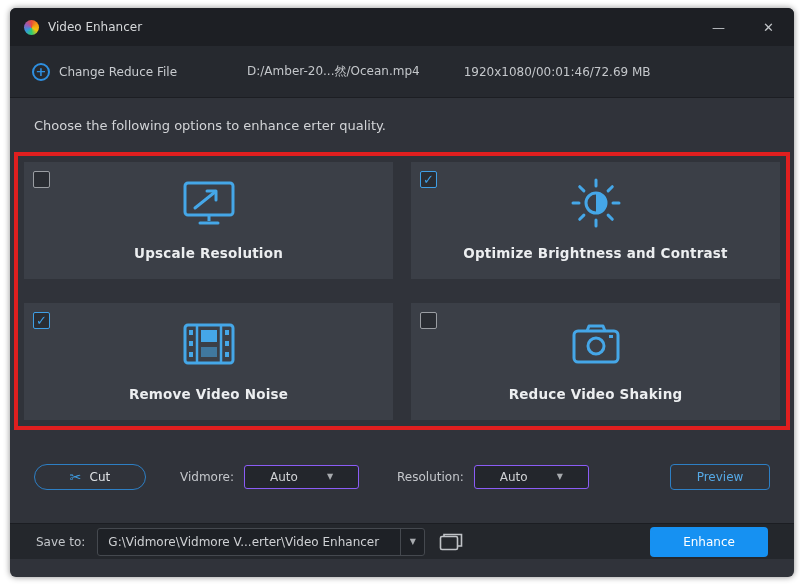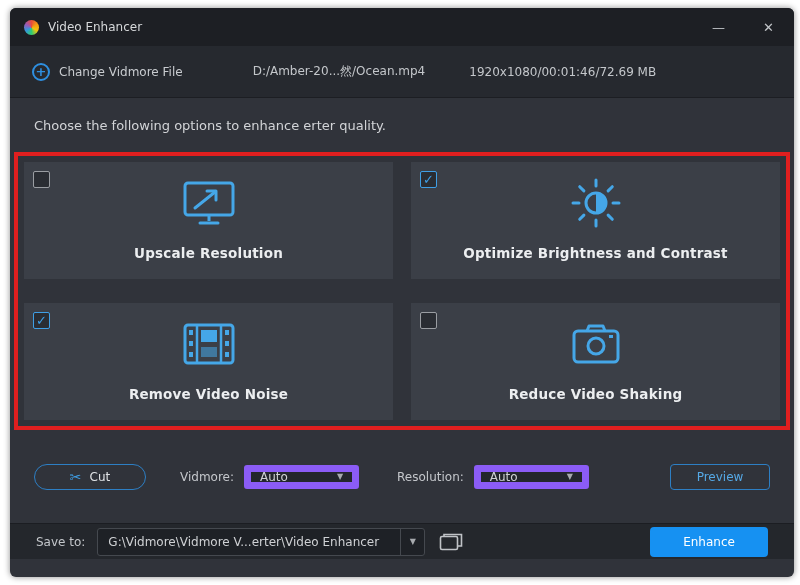--- a/index.html
+++ b/index.html
@@ -44,22 +44,22 @@
   .card-icon{margin-bottom:16px;display:flex;align-items:center;justify-content:center;height:52px;}
   .card-label{color:#eceef0;font-size:13.5px;font-weight:bold;letter-spacing:.2px;}
   
   .controls-row{flex:none;height:93px;display:flex;align-items:center;padding:0 24px;font-size:12px;color:#c4c7cb;}
   .cut-btn{width:112px;height:26px;border:1px solid #2d7fc4;border-radius:13px;background:transparent;
     color:#dfe2e5;font-size:12px;display:flex;align-items:center;justify-content:center;gap:8px;cursor:pointer;
     font-family:inherit;}
   .scissors{color:#3f9fe6;font-size:14px;line-height:1;}
   .ctl-label{margin-left:34px;}
   .ctl-label.res{margin-left:38px;}
-  .dropdown{margin-left:10px;width:115px;height:24px;background:#23262c;border:7px solid #8b5cf6;border-radius:3px;
-    display:flex;align-items:center;padding:0 9px;color:#cfd1d4;cursor:pointer;}
+  .dropdown{margin-left:10px;width:115px;height:24px;background:#23262c;border:1px solid #8b5cf6;border-radius:3px;
+    display:flex;align-items:center;padding:0 25px;color:#cfd1d4;cursor:pointer;}
   .dropdown .caret{margin-left:auto;font-size:8px;color:#a7aaae;}
   .preview-btn{margin-left:auto;width:100px;height:26px;border:1px solid #2d7fc4;border-radius:4px;
     background:transparent;color:#55a9e6;font-size:12px;cursor:pointer;font-family:inherit;}
   
   .footer{flex:none;height:36px;background:#24272c;border-top:1px solid #1b1d22;display:flex;align-items:center;
     padding:0 26px;font-size:12px;color:#c4c7cb;}
   .save-path{margin-left:12px;width:328px;height:28px;background:#1e2126;border:1px solid #45494f;border-radius:3px;
     display:flex;align-items:center;color:#cfd1d4;cursor:pointer;overflow:hidden;}
   .save-path .path-text{padding:0 10px;flex:1;white-space:nowrap;overflow:hidden;}
   .save-path .arrow-seg{width:24px;height:100%;border-left:1px solid #45494f;display:flex;align-items:center;
@@ -78,21 +78,21 @@
     <span class="title">Video Enhancer</span>
     <div class="win-controls">
       <span class="win-btn">—</span>
       <span class="win-btn">✕</span>
     </div>
   </div>
 
   <div class="source-row">
     <div class="change-source">
       <span class="plus-circle">+</span>
-      <span>Change Vidmore File</span>
+      <span>Change Reduce File</span>
     </div>
     <span class="file-path">D:/Amber-20...然/Ocean.mp4</span>
     <span class="file-info">1920x1080/00:01:46/72.69 MB</span>
   </div>
 
   <div class="heading">Choose the following options to enhance erter quality.</div>
 
   <div class="options-wrap">
 
     <div class="card">

